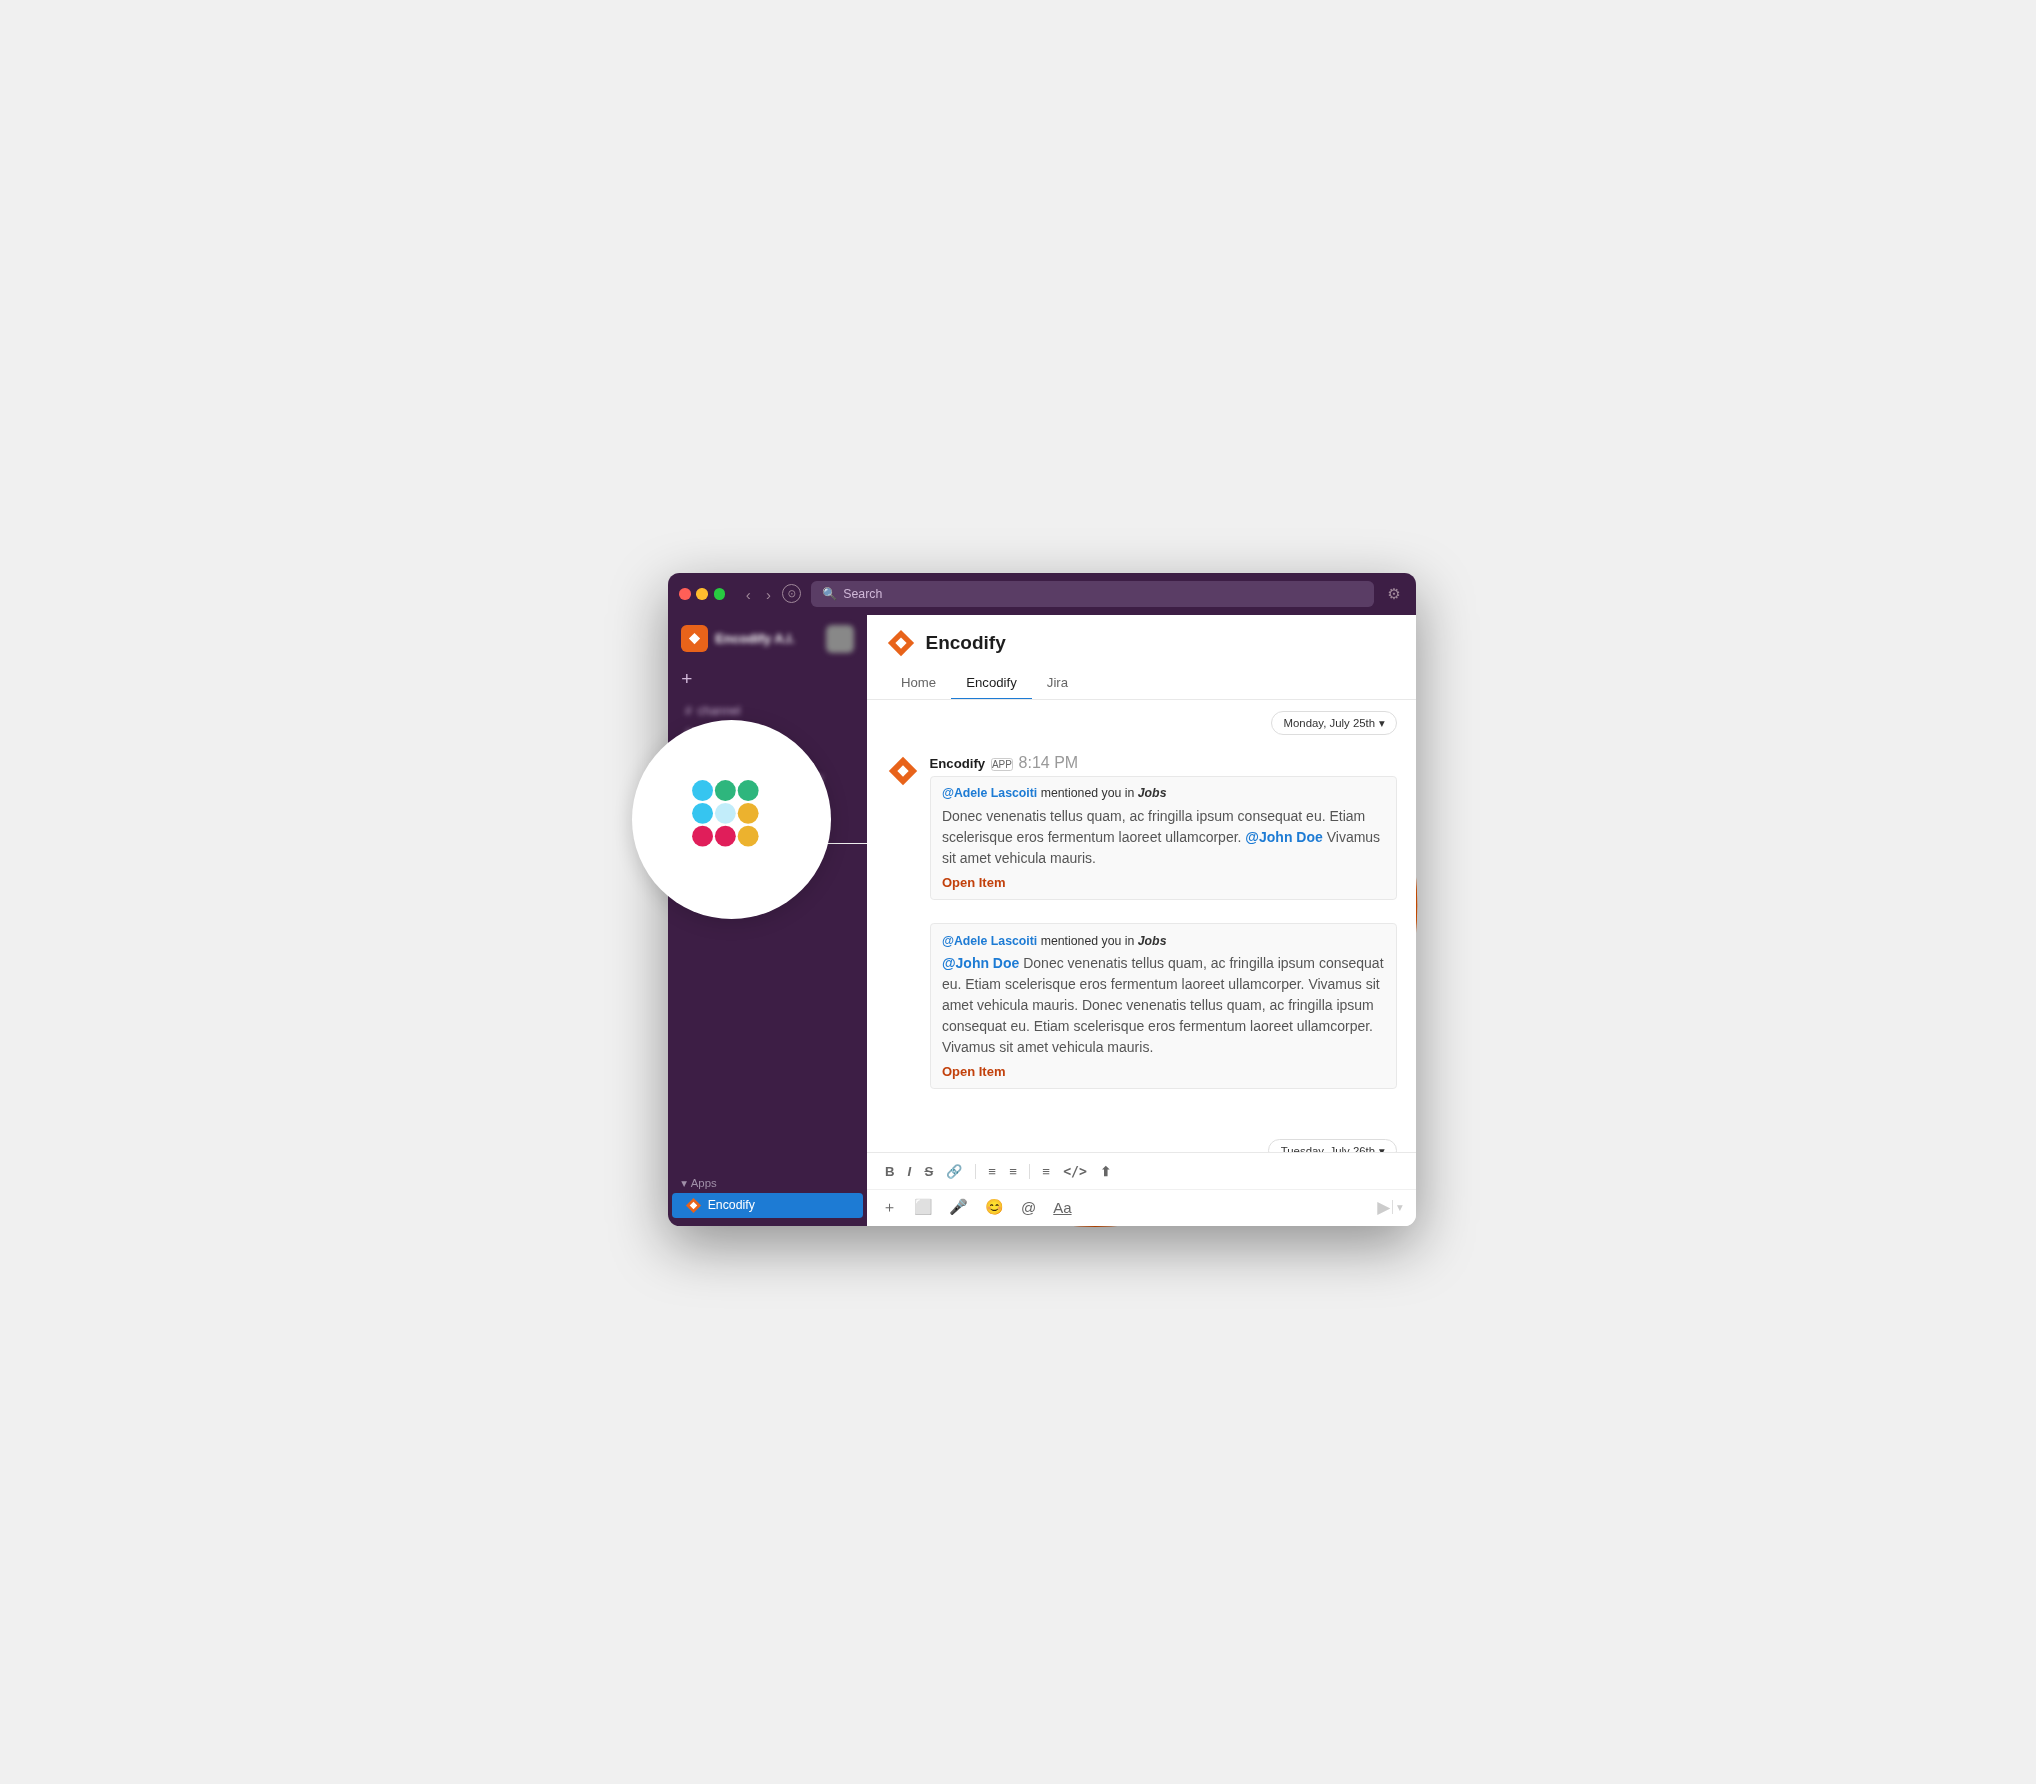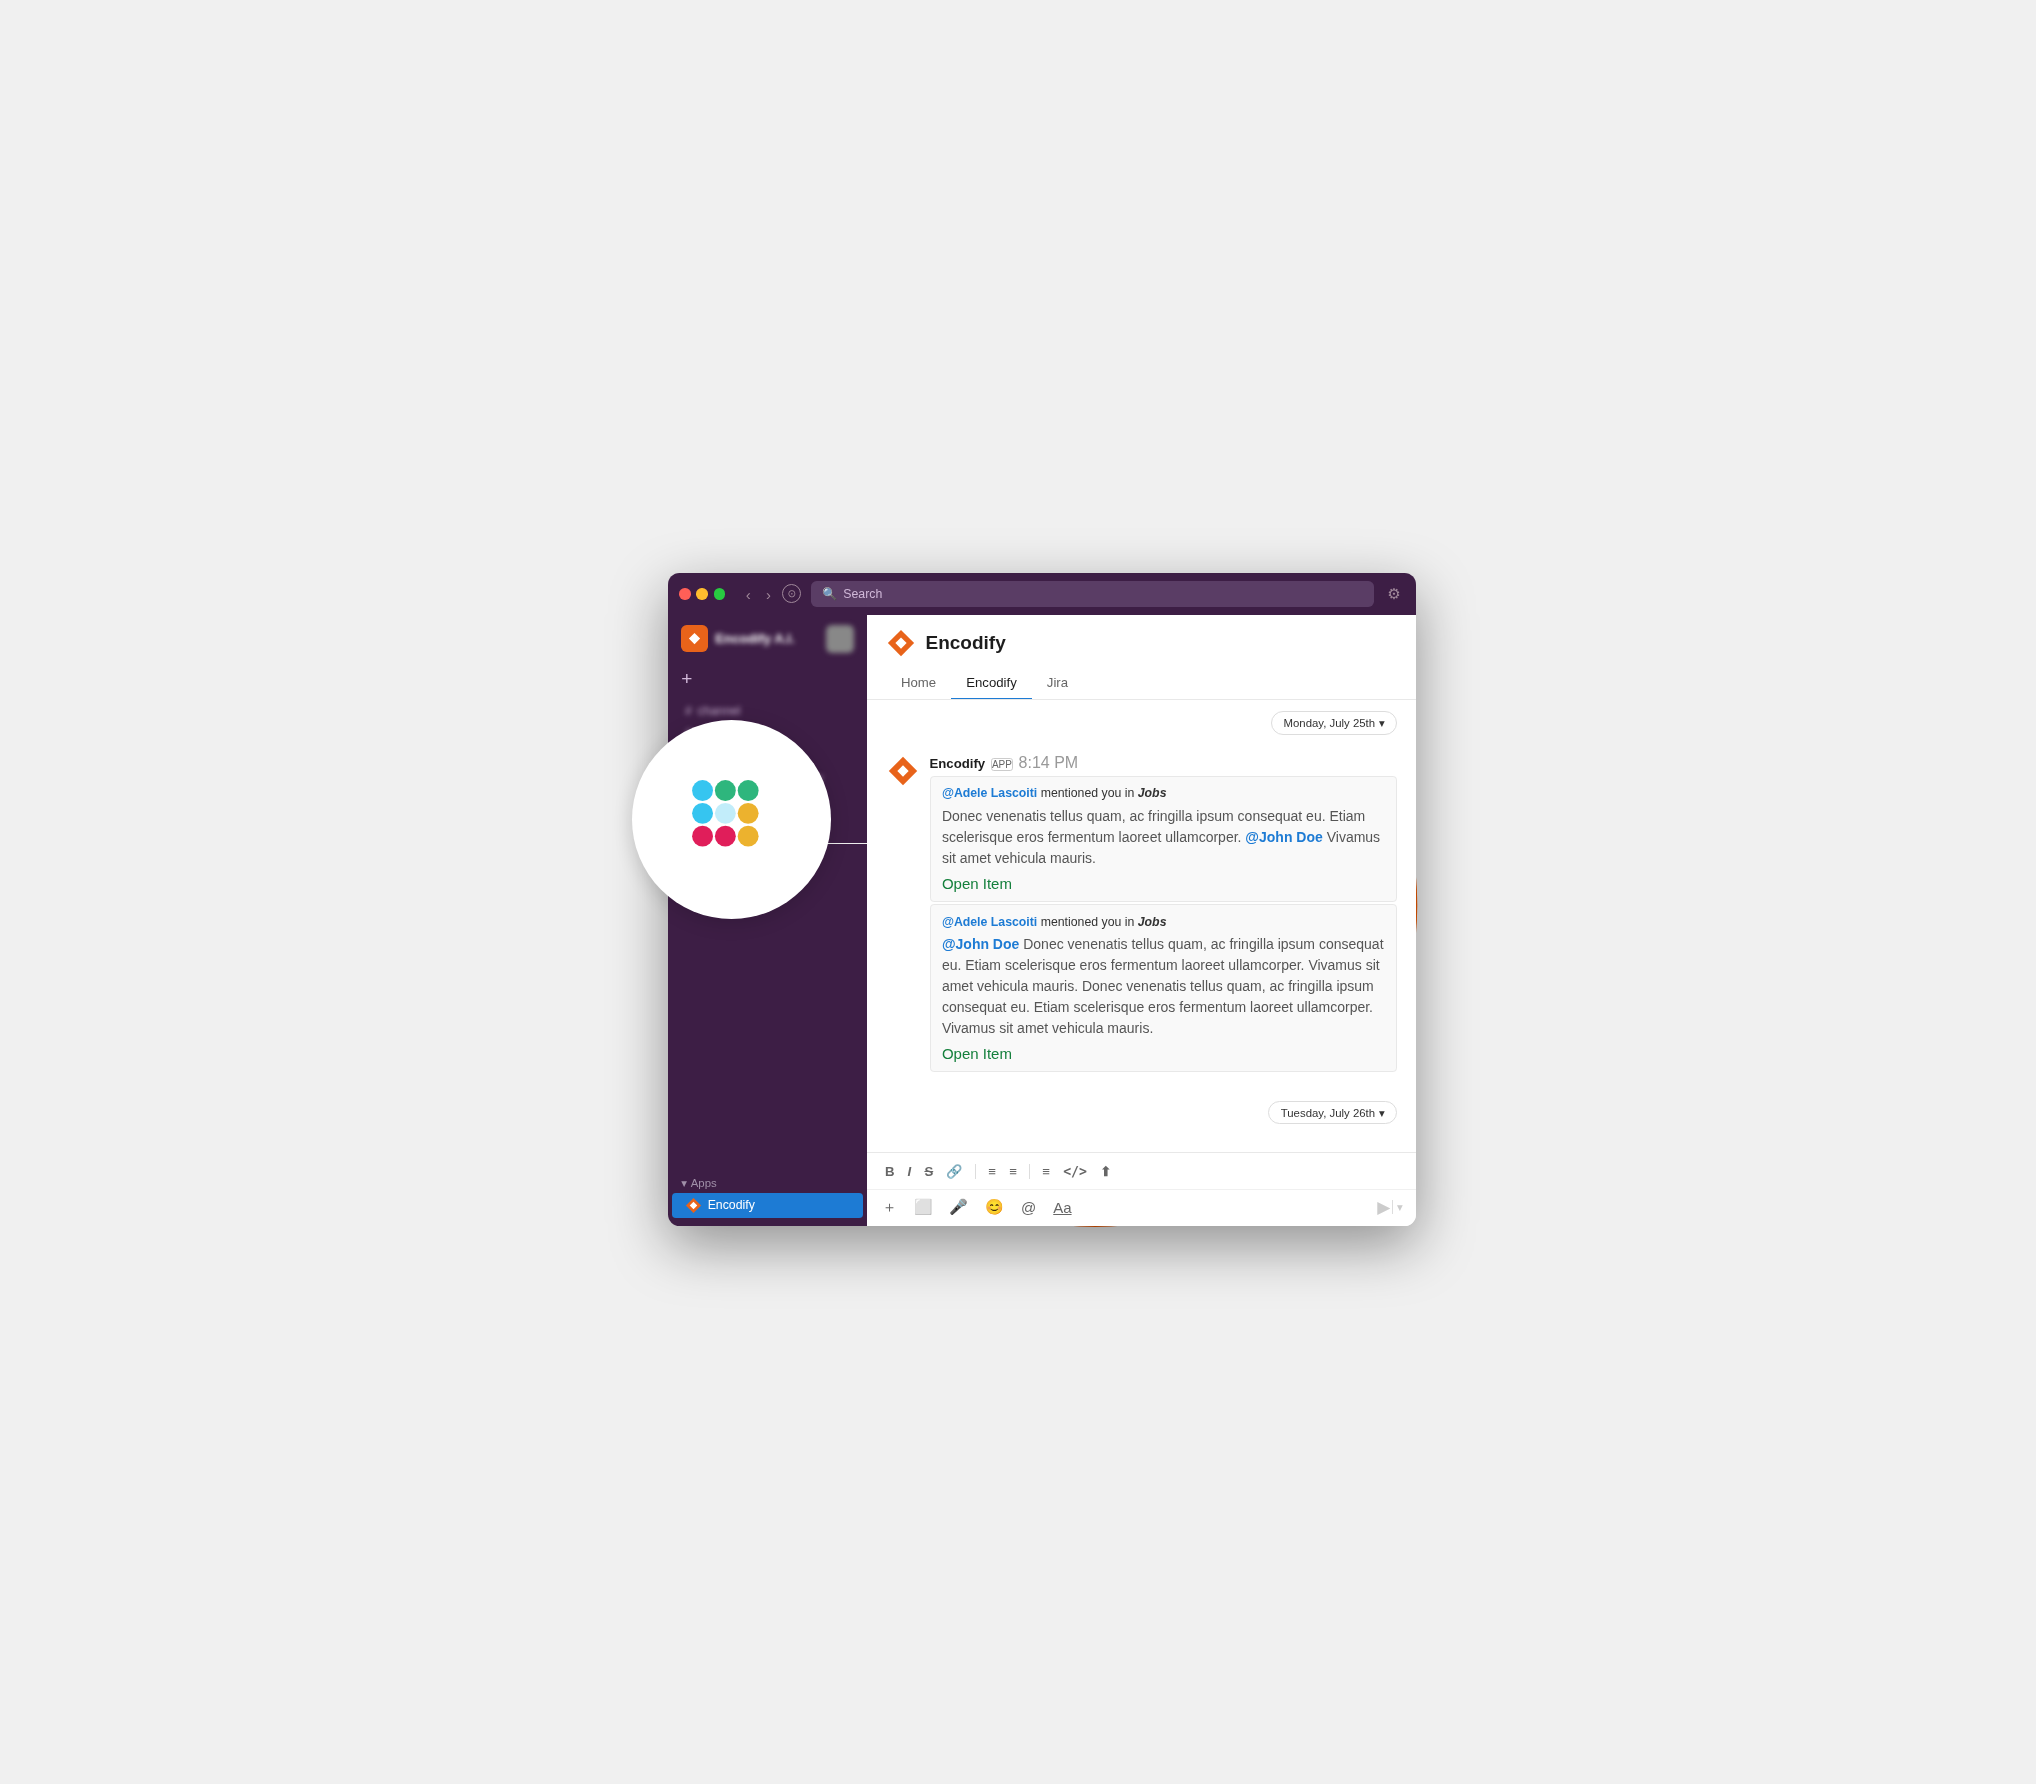--- a/index.html
+++ b/index.html
@@ -350,21 +350,21 @@
     .msg-time {
       font-size: 16px;
       color: #999;
     }
 
     .notification-item {
       background: #f9f9f9;
       border: 0.9px solid #e8e8e8;
       border-radius: 3.8px;
       padding: 9.5px 11.4px;
-      margin-bottom: 2px;
+      margin-bottom: 23px;
     }
 
     .notif-title {
       font-size: 12.3px;
       color: #333;
       margin-bottom: 5.7px;
     }
 
     .mention-link {
       color: #1d7bd4;
@@ -377,24 +377,24 @@
     }
 
     .notif-body {
       font-size: 14px;
       color: #555;
       line-height: 1.5;
       margin-bottom: 5.7px;
     }
 
     .open-item-link {
-      color: #15803d;
-      font-size: 15px;
-      cursor: pointer;
-      font-weight: 400;
+      color: #c2410c;
+      font-size: 13px;
+      cursor: pointer;
+      font-weight: 700;
     }
 
     
     .message-input-area {
       border-top: 0.9px solid #e8e8e8;
       flex-shrink: 0;
     }
 
     .input-toolbar {
       display: flex;

